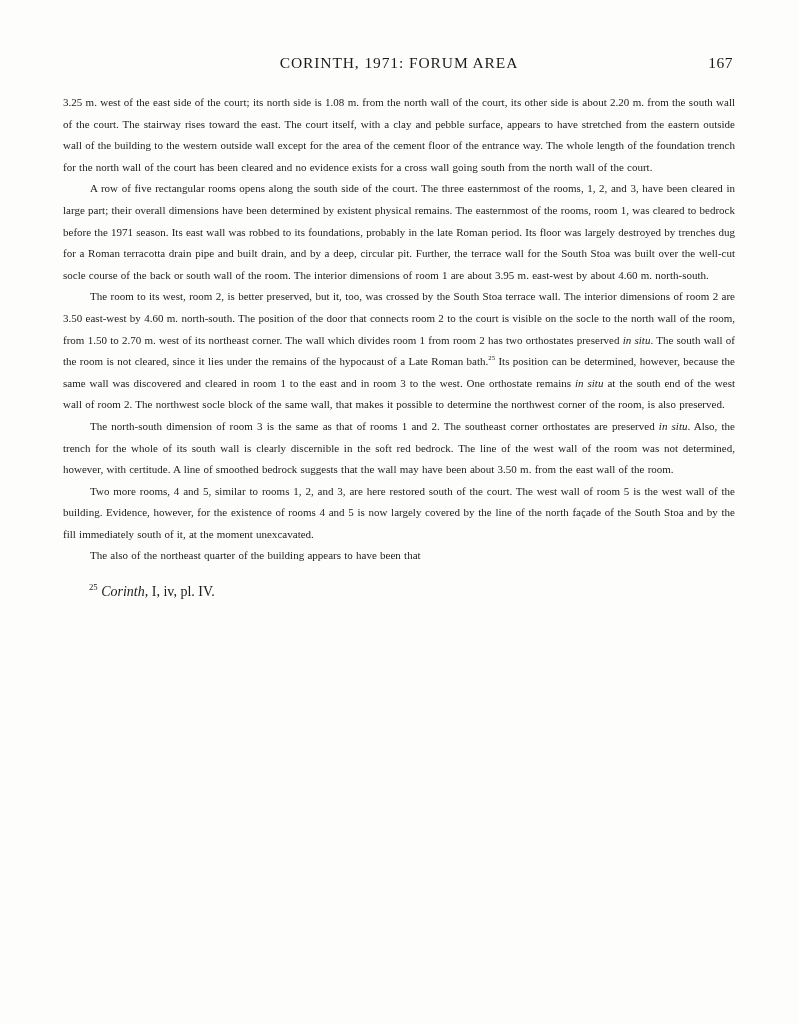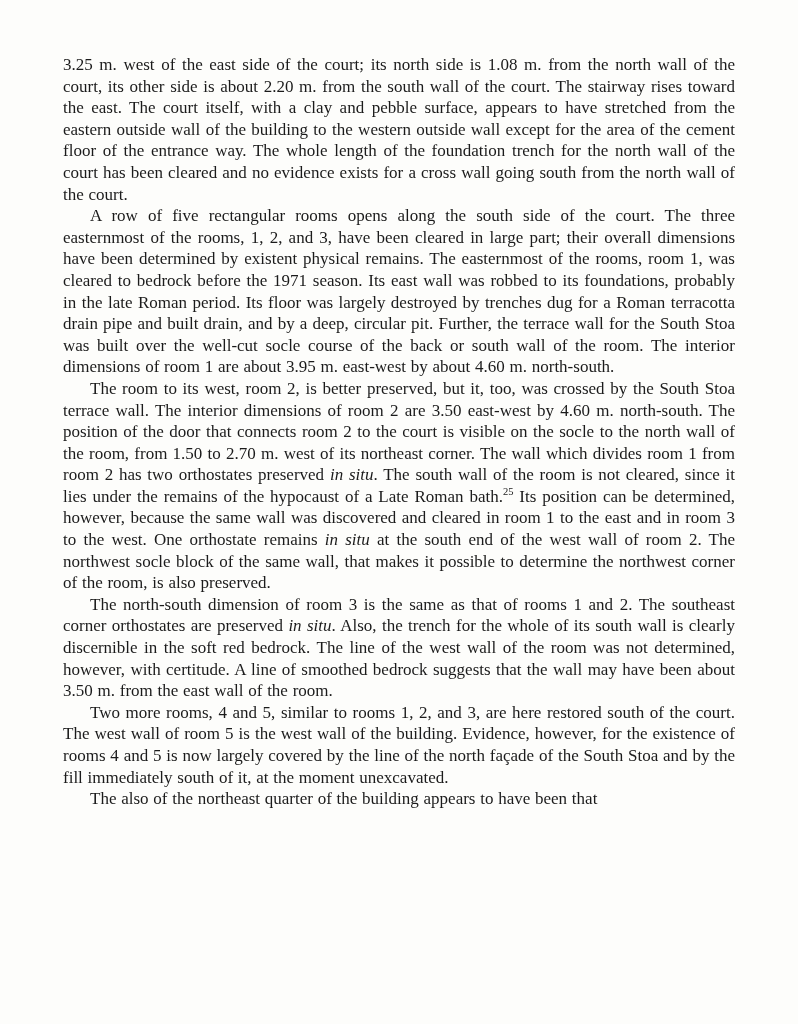--- a/index.html
+++ b/index.html
@@ -32,21 +32,21 @@
   }
   .page-number {
     position: absolute;
     right: 2px;
     top: 0;
     font-size: 15.5px;
     letter-spacing: 0.5px;
   }
   .body-text p {
     margin: 0;
-    font-size: 17px;
+    font-size: 11px;
     line-height: 21.6px;
     text-align: justify;
     word-spacing: 0.5px;
   }
   .body-text p.indent {
     text-indent: 27px;
   }
   .body-text em, .footnote em {
     font-style: italic;
     margin-top: 44px;
@@ -60,23 +60,28 @@
     margin-top: 16px;
     padding-left: 26px;
     font-size: 14px;
     line-height: 18px;
   }
 </style>
 </head>
 <body>
 
 <div class="page">
+  <header class="page-header">
+    <div class="running-title">CORINTH, 1971: FORUM AREA</div>
+    <div class="page-number">167</div>
+  </header>
 
   <main class="body-text">
       <p class=""><span>3.25 m. west of the east side of the court; its north side is 1.08 m. from the north wall of the court, its other side is about 2.20 m. from the south wall of the court. The stairway rises toward the east. The court itself, with a clay and pebble surface, appears to have stretched from the eastern outside wall of the building to the western outside wall except for the area of the cement floor of the entrance way. The whole length of the foundation trench for the north wall of the court has been cleared and no evidence exists for a cross wall going south from the north wall of the court.</span></p>
       <p class="indent"><span>A row of five rectangular rooms opens along the south side of the court. The three easternmost of the rooms, 1, 2, and 3, have been cleared in large part; their overall dimensions have been determined by existent physical remains. The easternmost of the rooms, room 1, was cleared to bedrock before the 1971 season. Its east wall was robbed to its foundations, probably in the late Roman period. Its floor was largely destroyed by trenches dug for a Roman terracotta drain pipe and built drain, and by a deep, circular pit. Further, the terrace wall for the South Stoa was built over the well-cut socle course of the back or south wall of the room. The interior dimensions of room 1 are about 3.95 m. east-west by about 4.60 m. north-south.</span></p>
       <p class="indent"><span>The room to its west, room 2, is better preserved, but it, too, was crossed by the South Stoa terrace wall. The interior dimensions of room 2 are 3.50 east-west by 4.60 m. north-south. The position of the door that connects room 2 to the court is visible on the socle to the north wall of the room, from 1.50 to 2.70 m. west of its northeast corner. The wall which divides room 1 from room 2 has two orthostates preserved </span><em>in situ</em><span>. The south wall of the room is not cleared, since it lies under the remains of the hypocaust of a Late Roman bath.</span><sup class="fn-ref">25</sup><span> Its position can be determined, however, because the same wall was discovered and cleared in room 1 to the east and in room 3 to the west. One orthostate remains </span><em>in situ</em><span> at the south end of the west wall of room 2. The northwest socle block of the same wall, that makes it possible to determine the northwest corner of the room, is also preserved.</span></p>
       <p class="indent"><span>The north-south dimension of room 3 is the same as that of rooms 1 and 2. The southeast corner orthostates are preserved </span><em>in situ</em><span>. Also, the trench for the whole of its south wall is clearly discernible in the soft red bedrock. The line of the west wall of the room was not determined, however, with certitude. A line of smoothed bedrock suggests that the wall may have been about 3.50 m. from the east wall of the room.</span></p>
       <p class="indent"><span>Two more rooms, 4 and 5, similar to rooms 1, 2, and 3, are here restored south of the court. The west wall of room 5 is the west wall of the building. Evidence, however, for the existence of rooms 4 and 5 is now largely covered by the line of the north façade of the South Stoa and by the fill immediately south of it, at the moment unexcavated.</span></p>
       <p class="indent"><span>The also of the northeast quarter of the building appears to have been that</span></p>
     </main>
 
+  <footer class="footnote"><sup class="fn-ref">25</sup><span> </span><em>Corinth</em><span>, I, iv, pl. IV.</span></footer>
 </div>
 
 </body></html>

